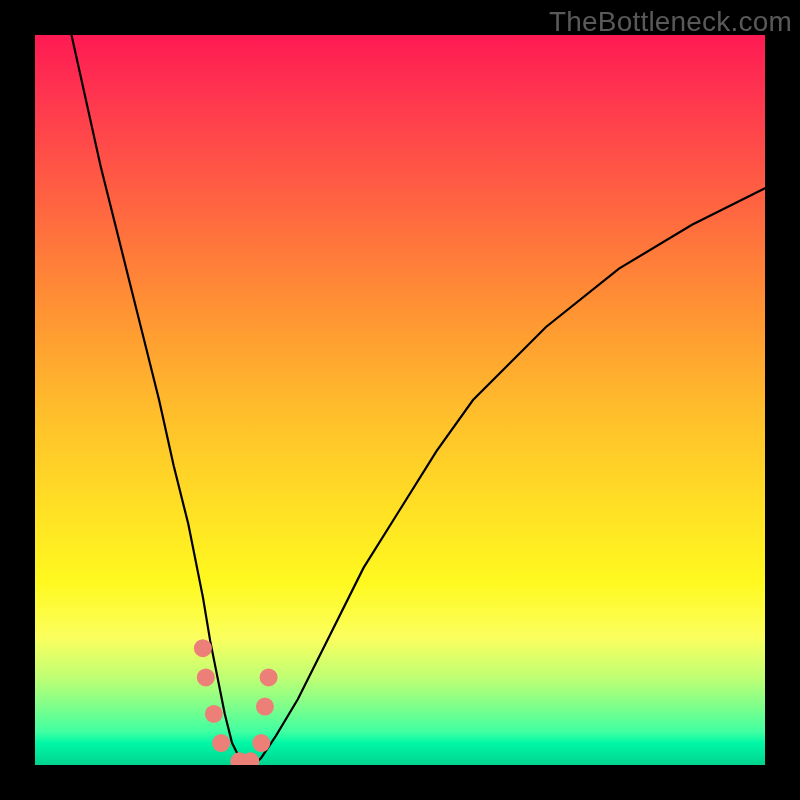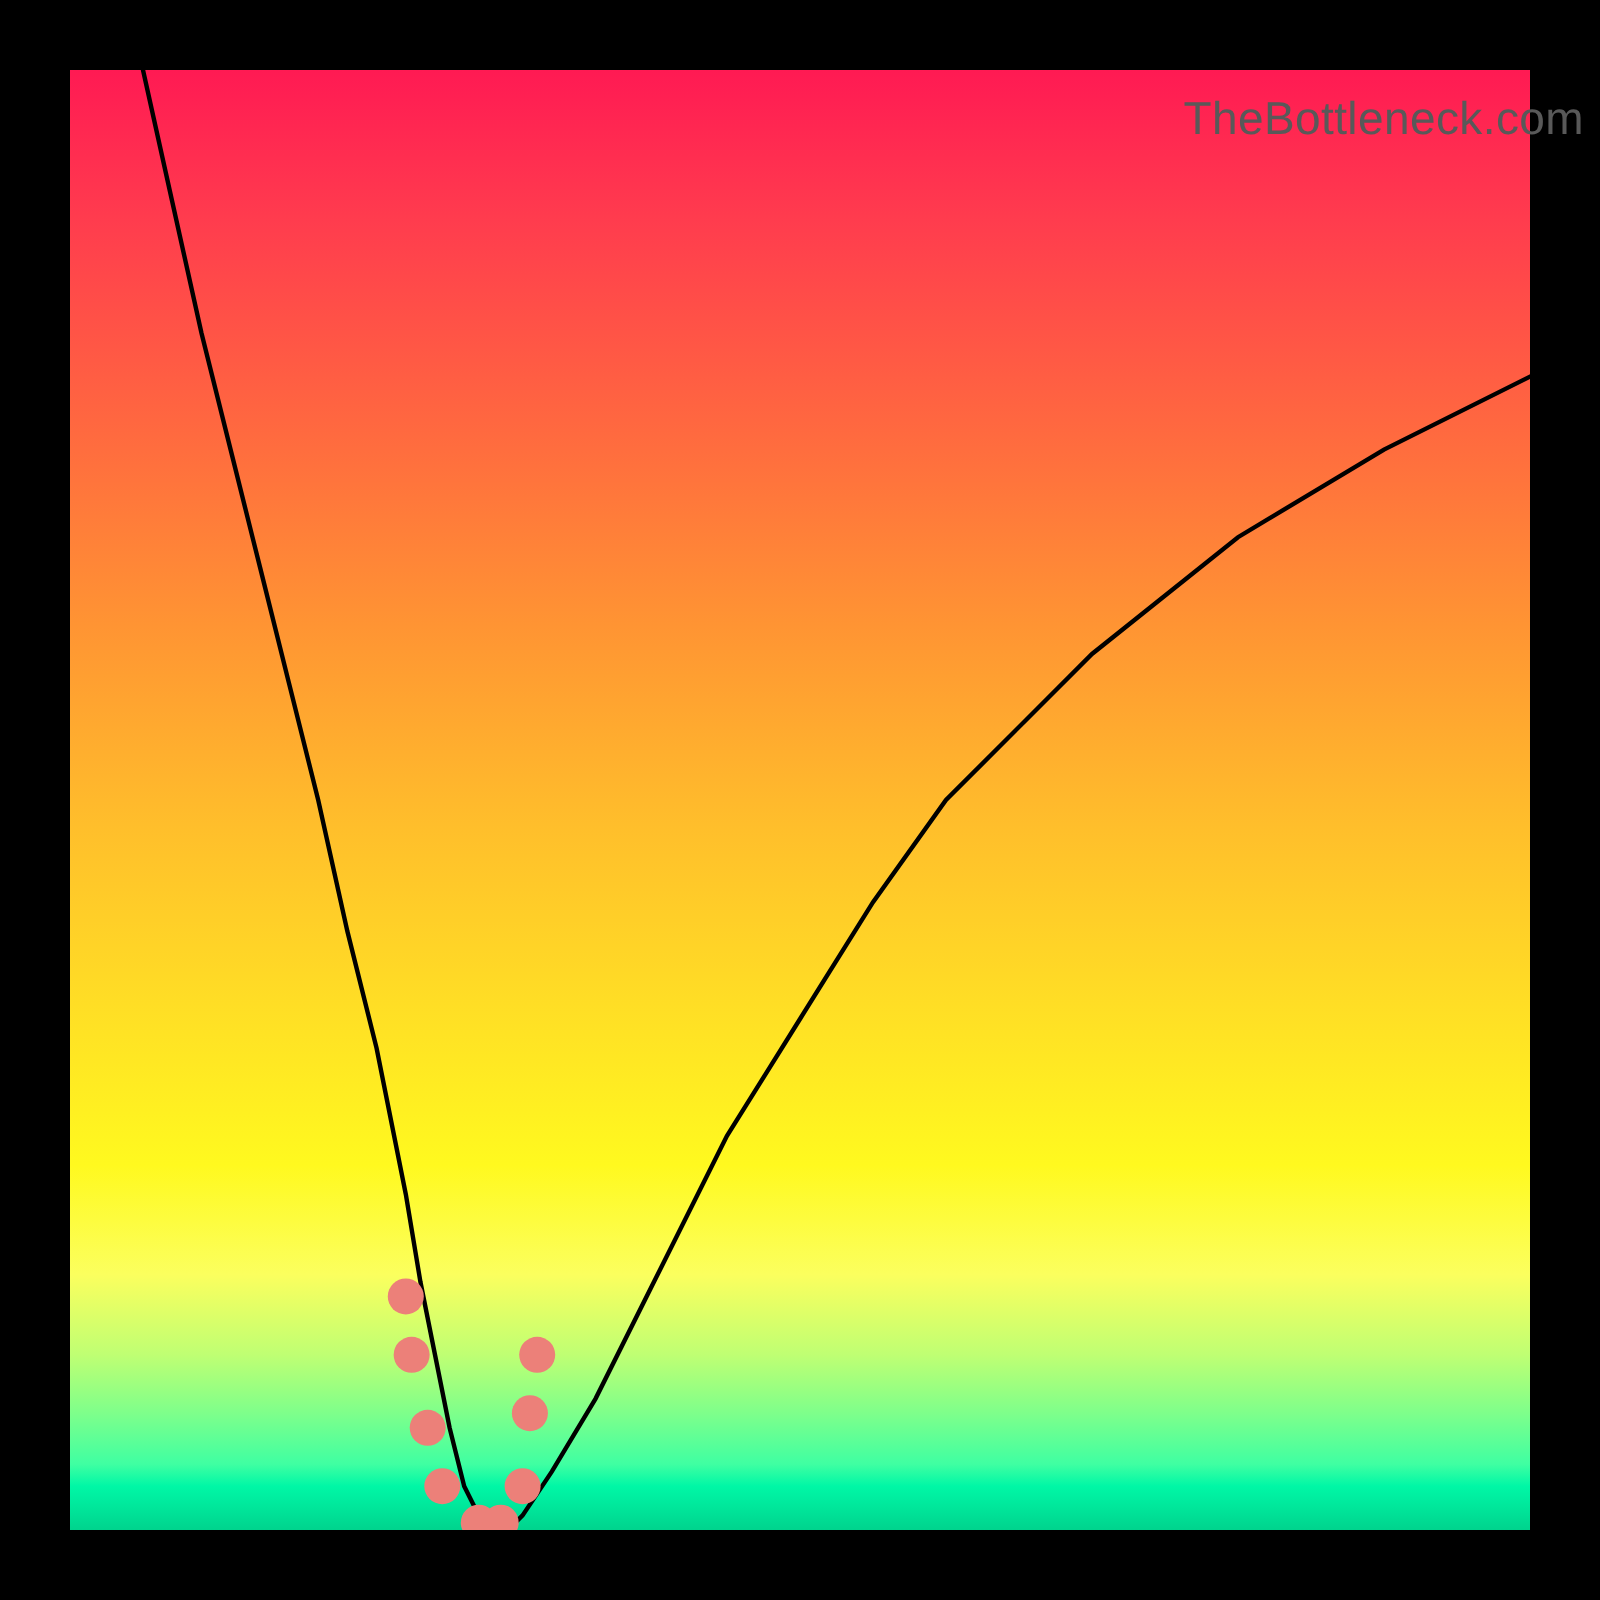--- a/index.html
+++ b/index.html
@@ -41,23 +41,22 @@
       #00f7a6 97%,
       #00e69a 98.5%,
       #00d38d 100%
     );
   }
   .watermark {
     position: absolute;
     top: 6px;
     right: 8px;
     color: #595959;
-    font-size: 23px;
+    font-size: 28px;
     letter-spacing: 0.2px;
-    margin-top: 40px;
   }
   svg.curve {
     position: absolute;
     left: 0;
     top: 0;
     width: 730px;
     height: 730px;
   }
   .markers circle {
     fill: #ec8079;

